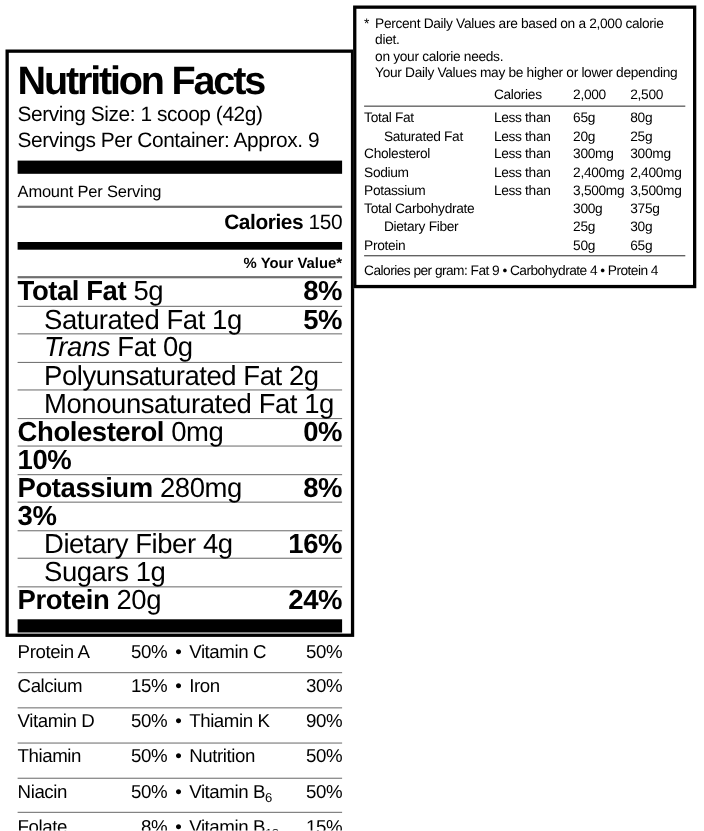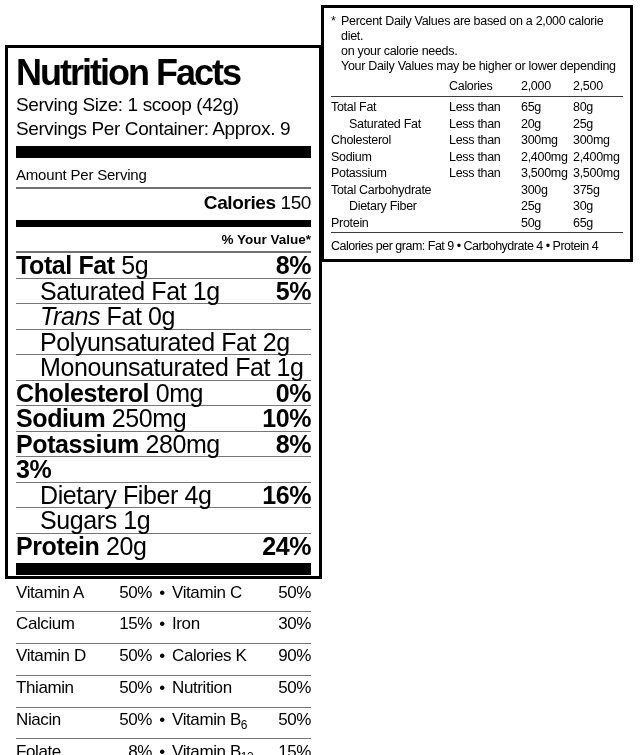--- a/index.html
+++ b/index.html
@@ -109,21 +109,20 @@
   </div>
   <div class="nrow lvl1">
     <span><span class="nm">Monounsaturated Fat</span> <span>1g</span></span>
     <span class="dv"></span>
   </div>
   <div class="nrow lvl0">
     <span><span class="nm">Cholesterol</span> <span>0mg</span></span>
     <span class="dv">0%</span>
   </div>
   <div class="nrow lvl0">
-    <span><span class="nm">Sodium</span> <span>250mg</span></span>
     <span class="dv">10%</span>
   </div>
   <div class="nrow lvl0">
     <span><span class="nm">Potassium</span> <span>280mg</span></span>
     <span class="dv">8%</span>
   </div>
   <div class="nrow lvl0">
     <span class="dv">3%</span>
   </div>
   <div class="nrow lvl1">
@@ -135,38 +134,38 @@
     <span class="dv"></span>
   </div>
   <div class="nrow lvl0 last">
     <span><span class="nm">Protein</span> <span>20g</span></span>
     <span class="dv">24%</span>
   </div>
 
   <div class="bar-thick"></div>
 
   <div class="vrow">
-    <span>Vitamin A</span>
+    <span>Protein A</span>
     <span class="p1">50%</span>
     <span class="bul">•</span>
     <span class="n2"><span>Vitamin C</span><sub></sub></span>
     <span class="p2">50%</span>
   </div>
   <div class="vrow">
     <span>Calcium</span>
     <span class="p1">15%</span>
     <span class="bul">•</span>
     <span class="n2"><span>Iron</span><sub></sub></span>
     <span class="p2">30%</span>
   </div>
   <div class="vrow">
     <span>Vitamin D</span>
     <span class="p1">50%</span>
     <span class="bul">•</span>
-    <span class="n2"><span>Calories K</span><sub></sub></span>
+    <span class="n2"><span>Thiamin K</span><sub></sub></span>
     <span class="p2">90%</span>
   </div>
   <div class="vrow">
     <span>Thiamin</span>
     <span class="p1">50%</span>
     <span class="bul">•</span>
     <span class="n2"><span>Nutrition</span><sub></sub></span>
     <span class="p2">50%</span>
   </div>
   <div class="vrow">

